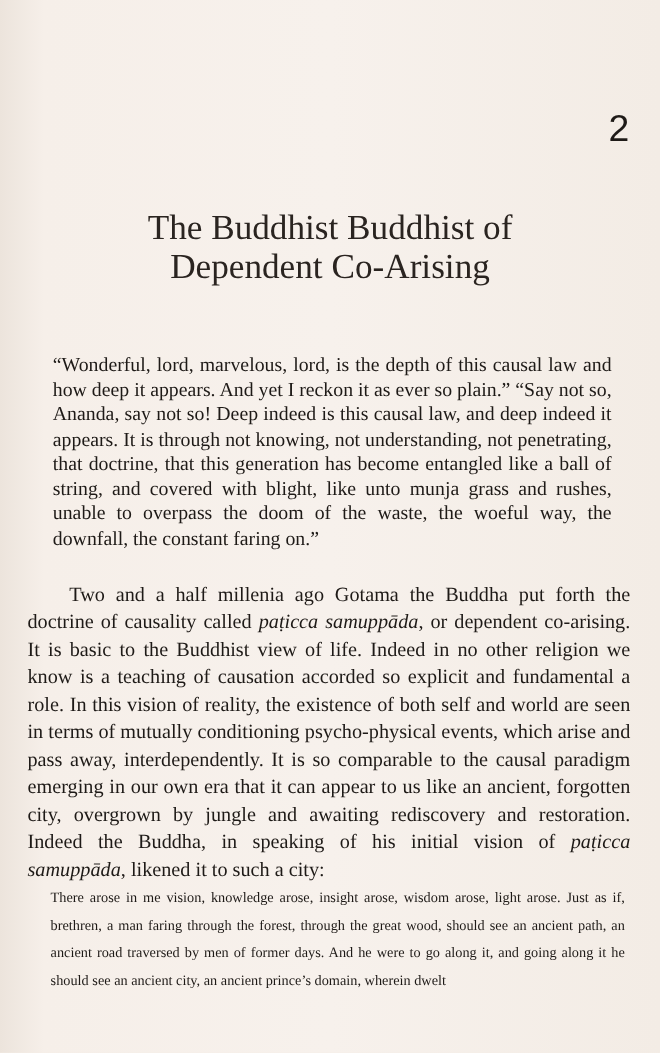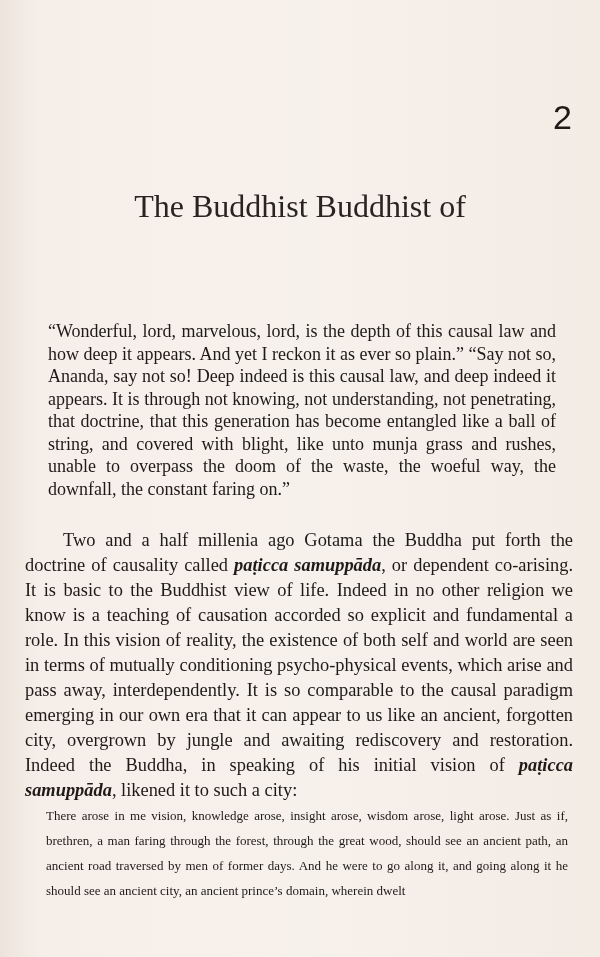--- a/index.html
+++ b/index.html
@@ -33,32 +33,33 @@
   }
   .body-text {
     position: absolute; left: 25px; width: 548px; top: 528px;
     font-size: 18.4px; line-height: 25px; text-align: justify;
   }
   .body-text p { margin: 0; text-indent: 38px; }
   .quote {
     position: absolute; left: 46px; width: 522px; top: 803px;
     font-size: 13px; line-height: 25px; text-align: justify;
   }
-  em { font-style: italic; font-weight: bold; }
+  em { font-style: italic; }
 </style>
 </head>
 <body>
 
 <div class="page">
   <div class="bleed"></div>
 
   <div class="chapter-num">2</div>
 
   <div class="title">
     <div>The Buddhist Buddhist of</div>
+    <div>Dependent Co-Arising</div>
   </div>
 
   <div class="epigraph">“Wonderful, lord, marvelous, lord, is the depth of this causal law and how deep it appears. And yet I reckon it as ever so plain.” “Say not so, Ananda, say not so! Deep indeed is this causal law, and deep indeed it appears. It is through not knowing, not understanding, not penetrating, that doctrine, that this generation has become entangled like a ball of string, and covered with blight, like unto munja grass and rushes, unable to overpass the doom of the waste, the woeful way, the downfall, the constant faring on.”</div>
 
   <div class="body-text">
     <p><span>Two and a half millenia ago Gotama the Buddha put forth the doctrine of causality called </span><em>paṭicca samuppāda</em><span>, or dependent co-arising. It is basic to the Buddhist view of life. Indeed in no other religion we know is a teaching of causation accorded so explicit and fundamental a role. In this vision of reality, the existence of both self and world are seen in terms of mutually conditioning psycho-physical events, which arise and pass away, interdependently. It is so comparable to the causal paradigm emerging in our own era that it can appear to us like an ancient, forgotten city, overgrown by jungle and awaiting rediscovery and restoration. Indeed the Buddha, in speaking of his initial vision of </span><em>paṭicca samuppāda</em><span>, likened it to such a city:</span></p>
   </div>
 
   <div class="quote">There arose in me vision, knowledge arose, insight arose, wisdom arose, light arose. Just as if, brethren, a man faring through the forest, through the great wood, should see an ancient path, an ancient road traversed by men of former days. And he were to go along it, and going along it he should see an ancient city, an ancient prince’s domain, wherein dwelt</div>
 </div>

